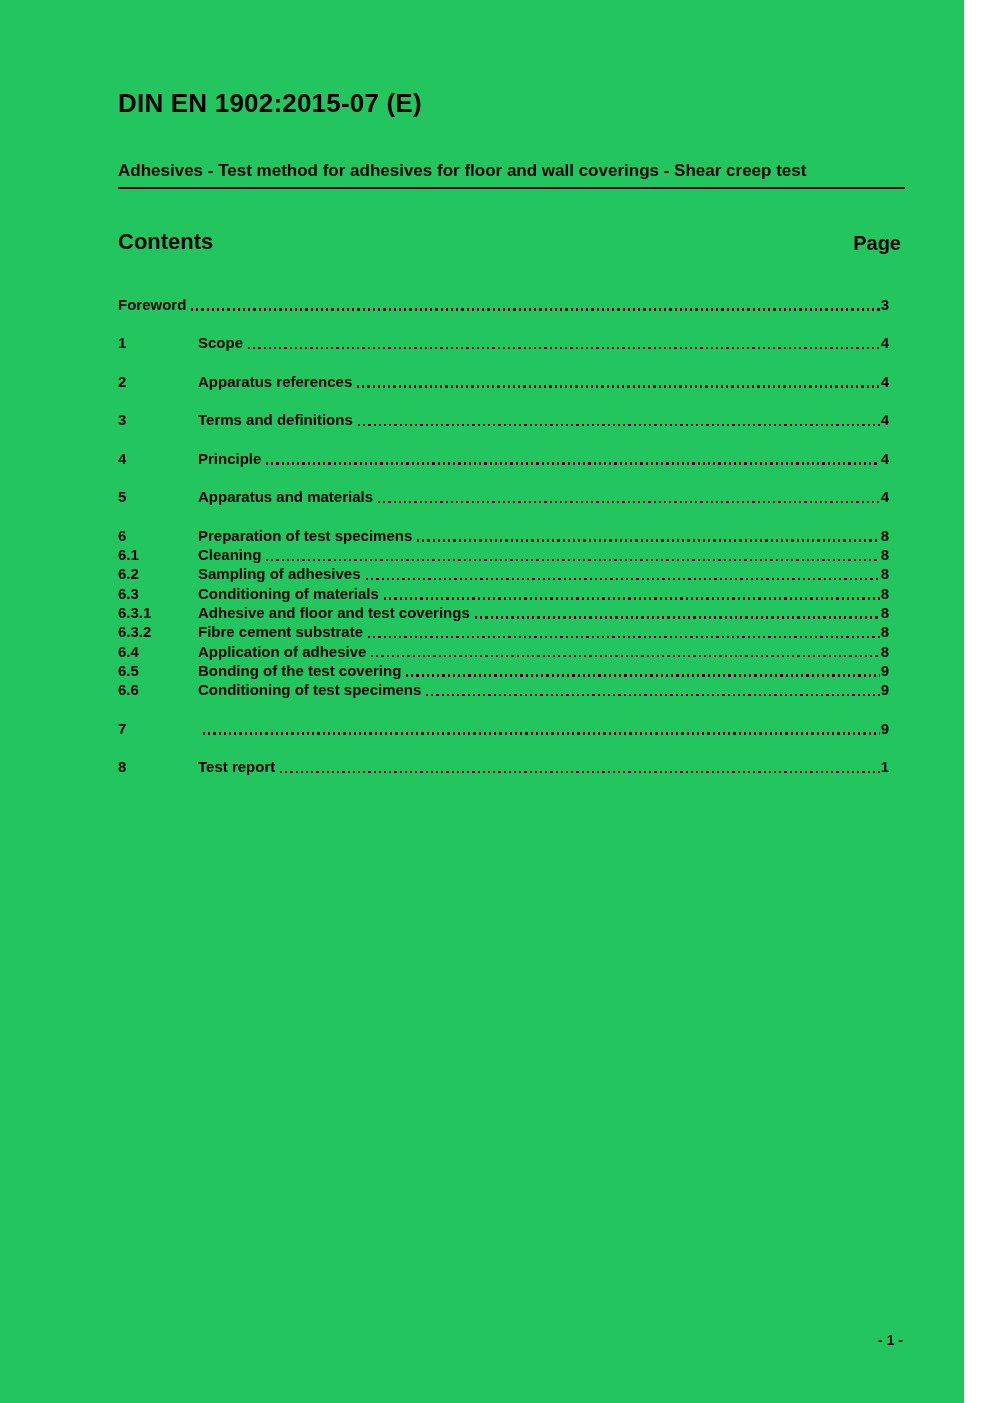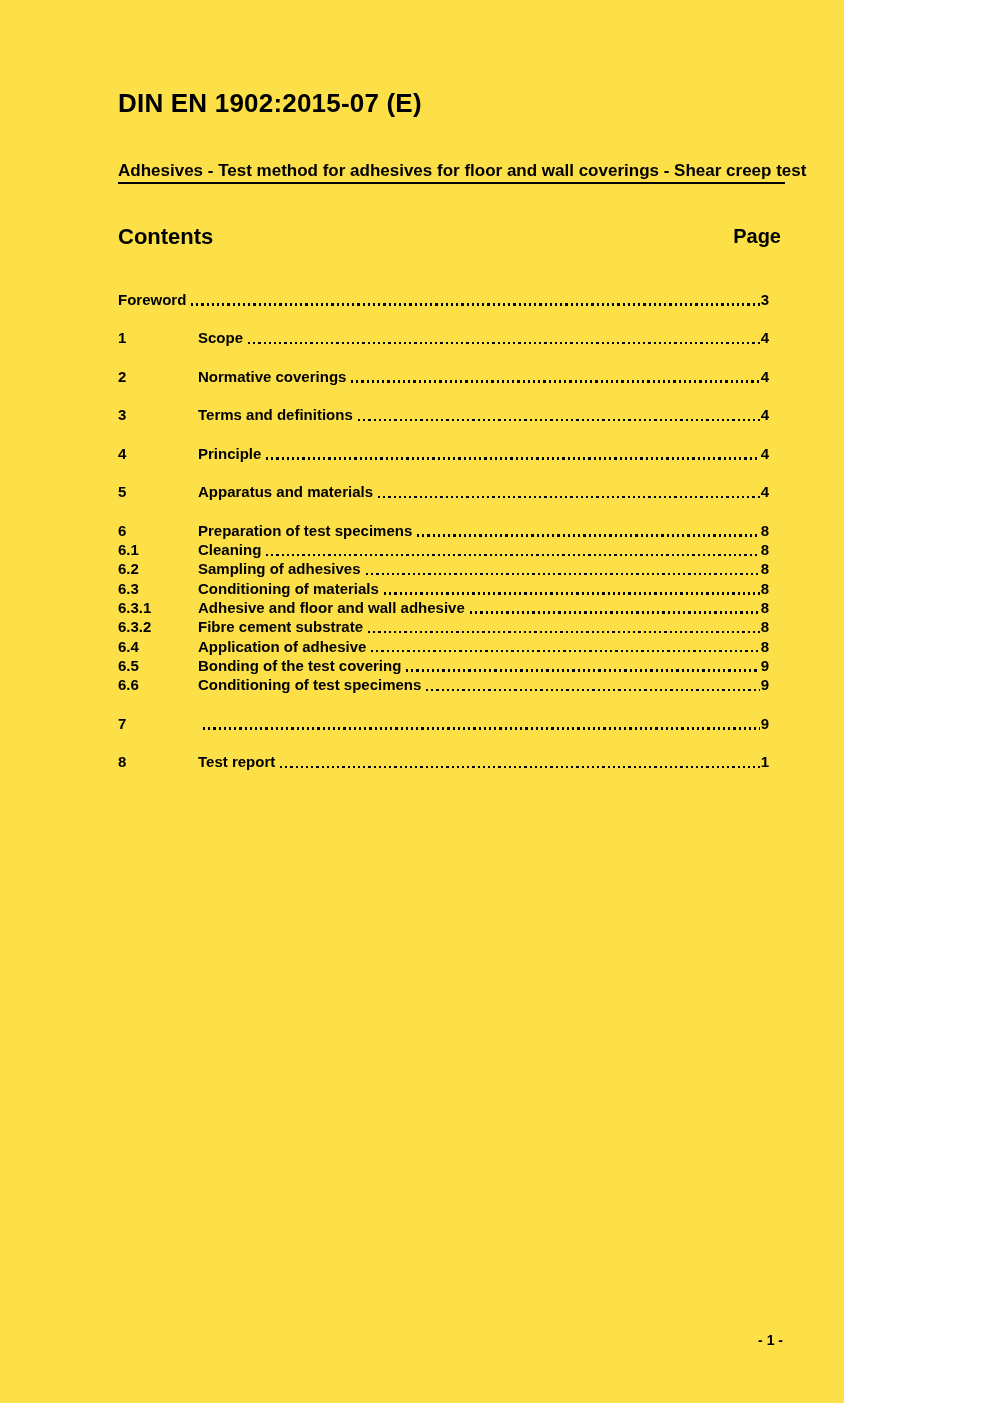--- a/index.html
+++ b/index.html
@@ -2,47 +2,48 @@
 <html><head>
 <meta charset="utf-8">
 <style>
   html, body {
     margin: 0;
     padding: 0;
     background: #ffffff;
   }
   .page {
     position: relative;
-    width: 844px;
+    width: 964px;
     height: 1403px;
     box-sizing: border-box;
     padding: 88px 59px 0 118px;
-    background: #fde047;
+    background: #22c55e;
     color: #000000;
     font-family: "Liberation Sans", "DejaVu Sans", sans-serif;
     font-weight: 700;
     overflow: hidden;
   }
   .doc-number {
     margin: 0;
     font-size: 26px;
     line-height: 1.2;
     letter-spacing: 0.2px;
   }
   .doc-title {
     margin-top: 42px;
     font-size: 17px;
     line-height: 1.2;
+    padding-bottom: 5px;
     border-bottom: 2px solid #000000;
     white-space: nowrap;
   }
   .contents-row {
     display: flex;
     justify-content: space-between;
-    align-items: center;
+    align-items: flex-end;
     margin-top: 40px;
   }
   .contents-label {
     font-size: 22px;
     line-height: 1.2;
   }
   .page-label {
     font-size: 20px;
     padding-right: 4px;
   }
@@ -112,21 +113,21 @@
 
     <div class="toc-row sect">
       <span class="num">1</span>
       <span class="t">Scope</span>
       <span class="leader"></span>
       <span class="pg">4</span>
     </div>
 
     <div class="toc-row sect">
       <span class="num">2</span>
-      <span class="t">Normative coverings</span>
+      <span class="t">Apparatus references</span>
       <span class="leader"></span>
       <span class="pg">4</span>
     </div>
 
     <div class="toc-row sect">
       <span class="num">3</span>
       <span class="t">Terms and definitions</span>
       <span class="leader"></span>
       <span class="pg">4</span>
     </div>
@@ -168,21 +169,21 @@
 
     <div class="toc-row">
       <span class="num">6.3</span>
       <span class="t">Conditioning of materials</span>
       <span class="leader"></span>
       <span class="pg">8</span>
     </div>
 
     <div class="toc-row">
       <span class="num">6.3.1</span>
-      <span class="t">Adhesive and floor and wall adhesive</span>
+      <span class="t">Adhesive and floor and test coverings</span>
       <span class="leader"></span>
       <span class="pg">8</span>
     </div>
 
     <div class="toc-row">
       <span class="num">6.3.2</span>
       <span class="t">Fibre cement substrate</span>
       <span class="leader"></span>
       <span class="pg">8</span>
     </div>

